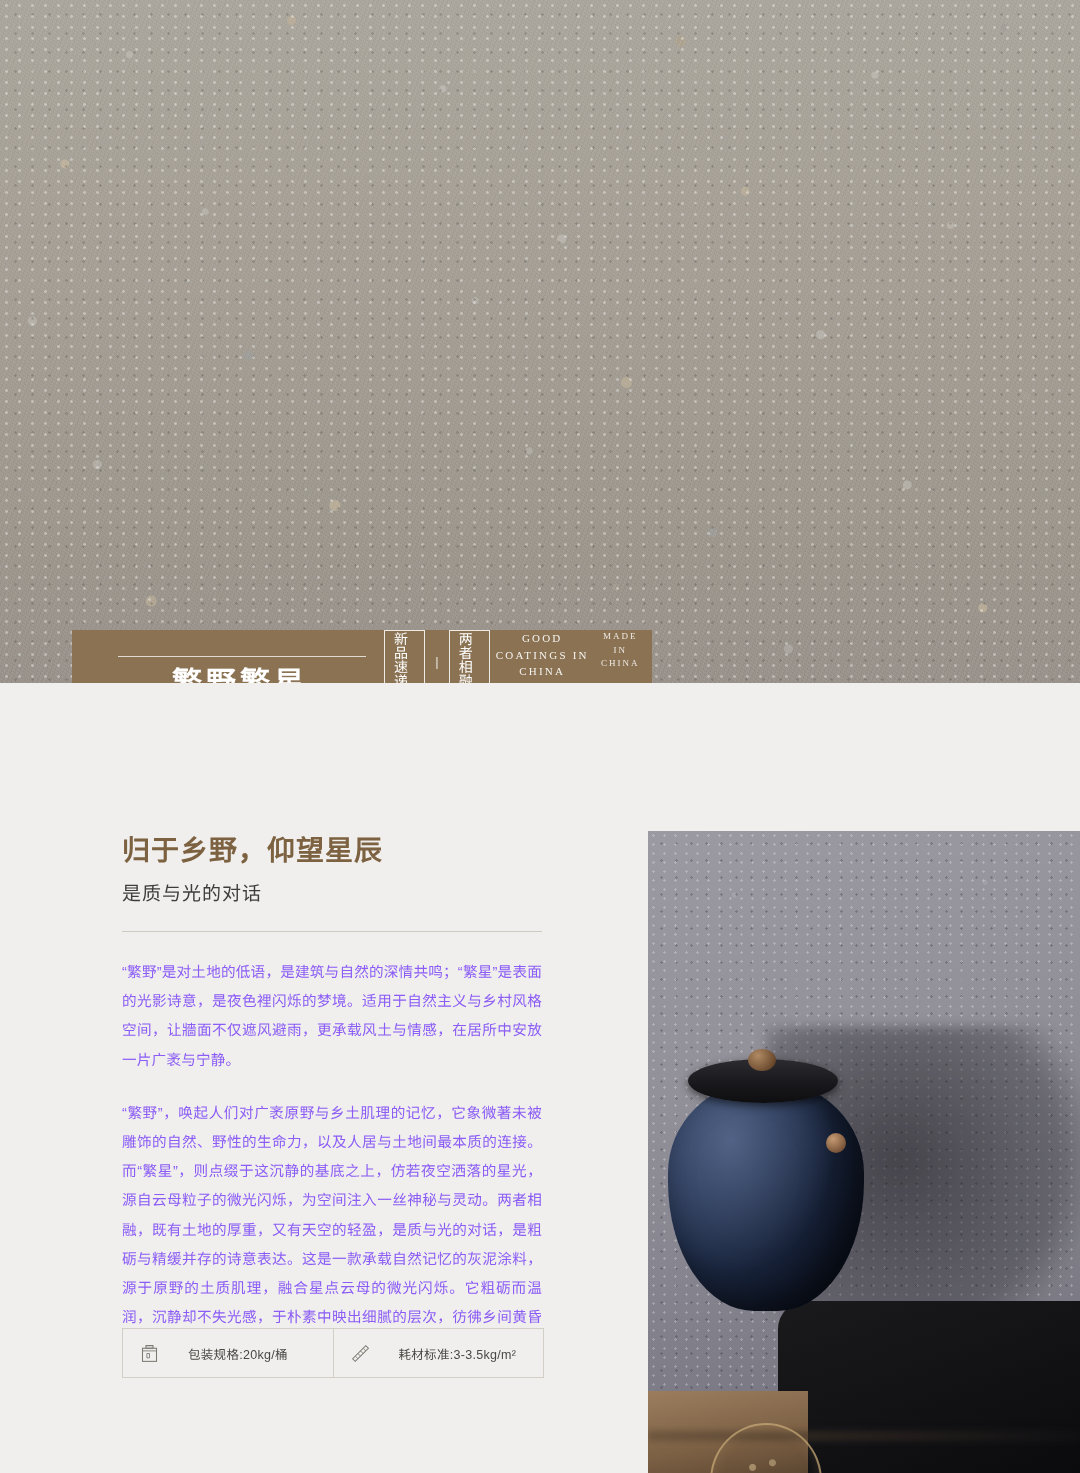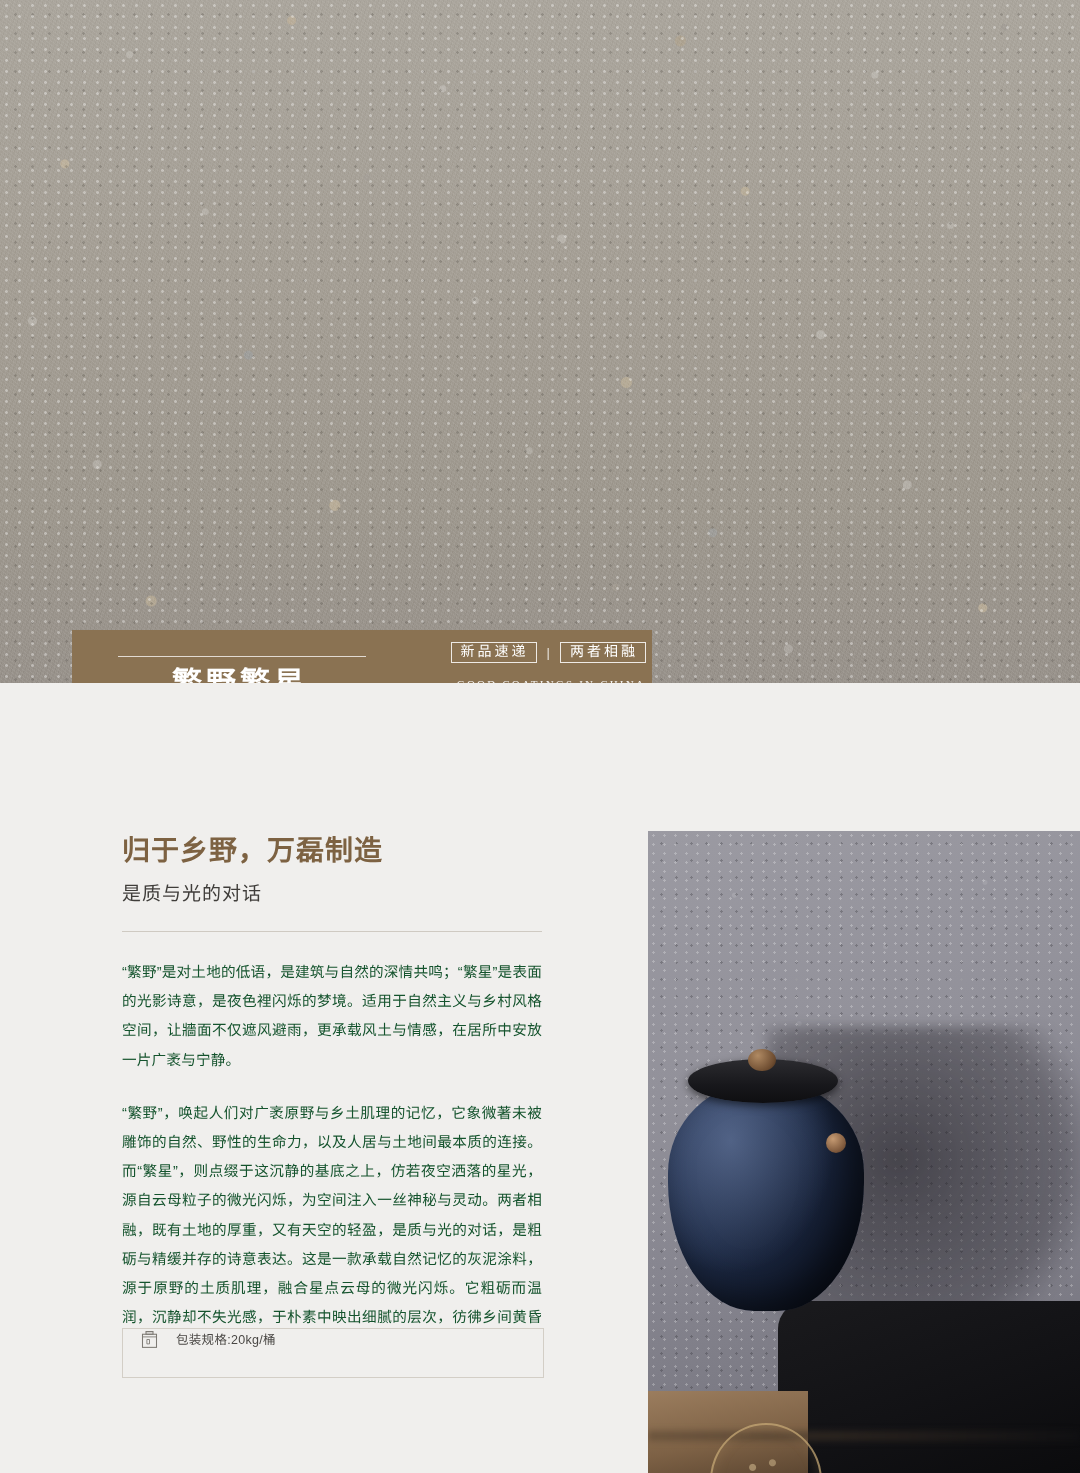--- a/index.html
+++ b/index.html
@@ -76,22 +76,22 @@
     content:"";position:absolute;left:46px;right:18px;height:1px;background:rgba(255,255,255,.75);
   }
   .brand-left:before{top:26px;}
   .brand-left:after{bottom:26px;}
   .brand-title{
     color:#fff;font-family:"Liberation Serif","DejaVu Serif",serif;
     font-size:30px;letter-spacing:4px;font-weight:700;
     padding-left:24px;
   }
   .brand-right{
-    flex:1;height:100px;display:flex;flex-direction:column;
-    align-items:flex-end;justify-content:center;gap:13px;padding-right:6px;
+    flex:1;height:100px;display:flex;flex-direction:row;
+    align-items:flex-start;justify-content:center;gap:1px;padding-right:6px;
   }
   .tag-row{display:flex;align-items:center;gap:10px;}
   .tag-chip{
     color:#fff;font-family:"Liberation Serif","DejaVu Serif",serif;
     font-size:14px;letter-spacing:3px;
     border:1px solid rgba(255,255,255,.85);
     padding:2px 7px 3px 9px;line-height:1;
   }
   .tag-sep{color:rgba(255,255,255,.8);font-size:13px;}
   .brand-en{
@@ -111,32 +111,32 @@
   }
   .headline{
     font-size:28px;font-weight:700;color:#7d6242;letter-spacing:1px;margin:0 0 10px 0;
     font-family:"Liberation Sans","DejaVu Sans",sans-serif;
   }
   .subhead{
     font-size:19px;color:#3f3d3a;letter-spacing:1px;margin:0 0 26px 0;font-weight:500;
   }
   .rule{height:1px;background:#cfcac2;width:420px;margin-bottom:26px;}
   .para{
-    font-size:14.6px;line-height:2.0;color:#14532d;text-align:justify;margin:0 0 24px 0;
+    font-size:14.6px;line-height:2.0;color:#8b5cf6;text-align:justify;margin:0 0 24px 0;
     letter-spacing:.2px;
   }
 
   
   .spec{
     position:absolute;left:122px;top:645px;width:420px;height:48px;
     border:1px solid #d3cec6;background:#f0efed;
     display:flex;align-items:center;
   }
   .spec-cell{
-    flex:1;display:flex;gap:16px;padding-left:16px;height:100%;
+    flex:1;display:flex;align-items:center;gap:28px;padding-left:16px;height:100%;
   }
   .spec-cell + .spec-cell{border-left:1px solid #d3cec6;}
   .spec-text{font-size:12.5px;color:#4a4845;letter-spacing:.3px;}
   .ico{width:21px;height:21px;flex:0 0 21px;display:block;}
 
   
   .photo{
     position:absolute;left:648px;top:148px;width:432px;height:642px;
     overflow:hidden;background:#8e8d95;
   }
@@ -234,37 +234,44 @@
       <span class="tag-chip">两者相融</span>
     </div>
     <div class="brand-en">GOOD COATINGS  IN CHINA</div>
     <div class="brand-en small">MADE IN CHINA</div>
   </div>
 </div>
 
 <div class="content">
 
   <div class="copy">
-    <h1 class="headline">归于乡野，万磊制造</h1>
+    <h1 class="headline">归于乡野，仰望星辰</h1>
     <h2 class="subhead">是质与光的对话</h2>
     <div class="rule"></div>
     <p class="para">“繁野”是对土地的低语，是建筑与自然的深情共鸣；“繁星”是表面的光影诗意，是夜色裡闪烁的梦境。适用于自然主义与乡村风格空间，让牆面不仅遮风避雨，更承载风土与情感，在居所中安放一片广袤与宁静。</p>
     <p class="para">“繁野”，唤起人们对广袤原野与乡土肌理的记忆，它象微著未被雕饰的自然、野性的生命力，以及人居与土地间最本质的连接。而“繁星”，则点缀于这沉静的基底之上，仿若夜空洒落的星光，源自云母粒子的微光闪烁，为空间注入一丝神秘与灵动。两者相融，既有土地的厚重，又有天空的轻盈，是质与光的对话，是粗砺与精缓并存的诗意表达。这是一款承载自然记忆的灰泥涂料，源于原野的土质肌理，融合星点云母的微光闪烁。它粗砺而温润，沉静却不失光感，于朴素中映出细腻的层次，彷彿乡间黄昏时分，大地沉静，星光初现。</p>
   </div>
 
   <div class="spec">
     <div class="spec-cell">
       <svg class="ico" viewBox="0 0 24 24">
         <rect x="4" y="6" width="16" height="15" fill="none" stroke="#7d7a74" stroke-width="1.2"></rect>
         <path d="M4 9h16" stroke="#7d7a74" stroke-width="1"></path>
         <path d="M8 3h8v3H8z" fill="none" stroke="#7d7a74" stroke-width="1.2"></path>
         <path d="M9 12h3v5H9z" fill="none" stroke="#7d7a74" stroke-width="1"></path>
       </svg>
       <span class="spec-text">包装规格:20kg/桶</span>
     </div>
+    <div class="spec-cell">
+      <svg class="ico" viewBox="0 0 24 24">
+        <path d="M3 18L18 3l3 3L6 21z" fill="none" stroke="#7d7a74" stroke-width="1.2"></path>
+        <path d="M6 15l3 3M9 12l3 3M12 9l3 3M15 6l3 3" stroke="#7d7a74" stroke-width="1"></path>
+      </svg>
+      <span class="spec-text">耗材标准:3-3.5kg/m²</span>
+    </div>
   </div>
 
   <div class="photo">
     <div class="wall"></div>
     <div class="wall-grain"></div>
     <div class="shadow-blob"></div>
     <div class="table-dark"></div>
     <div class="table-wood"></div>
     <div class="table-edge"></div>
     <div class="jar">

